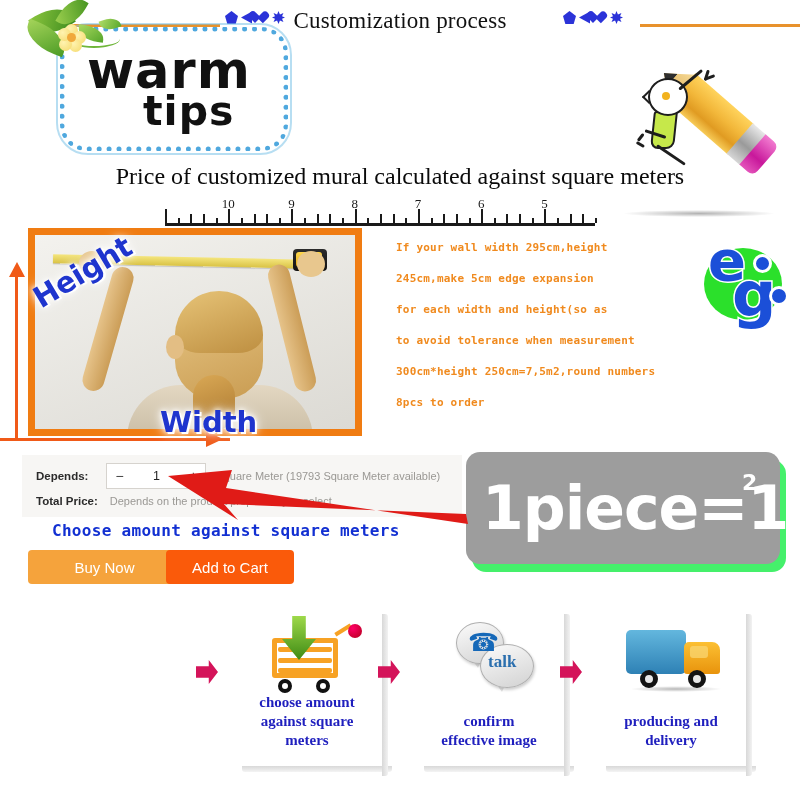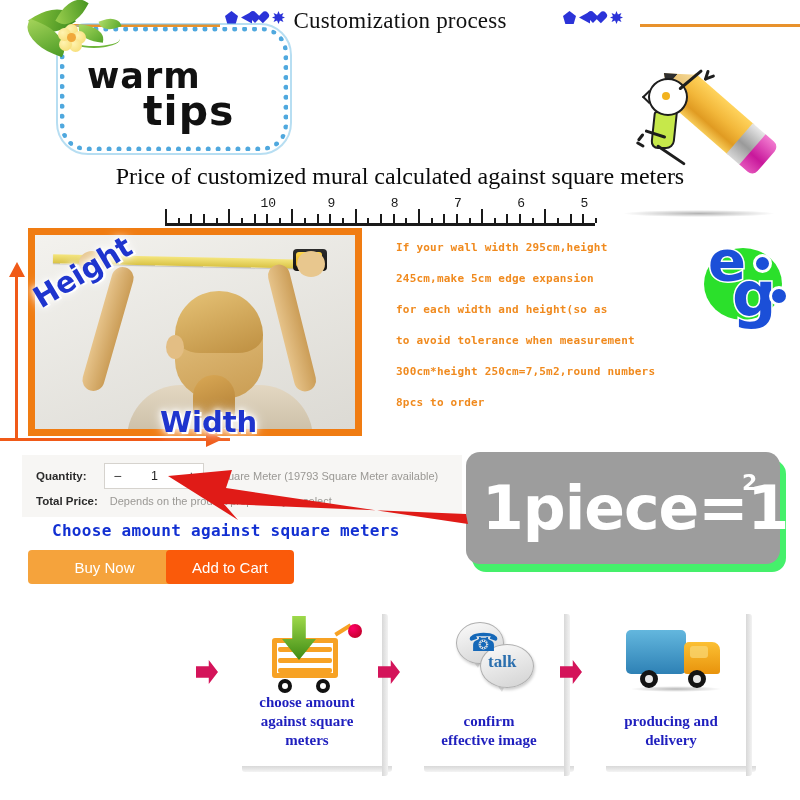--- a/index.html
+++ b/index.html
@@ -27,21 +27,21 @@
   .sh.star{clip-path:polygon(50% 0,61% 26%,88% 15%,77% 41%,100% 50%,77% 59%,88% 85%,
       61% 74%,50% 100%,39% 74%,12% 85%,23% 59%,0 50%,23% 41%,12% 15%,39% 26%);}
 
   
   .tipsbox{position:absolute;left:60px;top:27px;width:218px;height:114px;
      border:5px dotted #4FA8DE;border-radius:26px;background:#fff;}
   .tipsbox:after{content:"";position:absolute;inset:-9px;border:2px solid #7CC3E8;
      border-radius:32px;opacity:.55;}
   .tips-warm,.tips-tips{position:absolute;color:#111;font-weight:700;
      font-family:"DejaVu Sans", sans-serif;letter-spacing:1px;}
-  .tips-warm{left:22px;top:24px;font-size:35px;}
+  .tips-warm{left:22px;top:9px;font-size:51px;}
   .tips-tips{left:78px;top:55px;font-size:41px;}
 
   
   .leafgrp{position:absolute;left:22px;top:2px;width:98px;height:66px;}
   .leaf{position:absolute;border-radius:0 80% 0 80%;}
   .lf1{width:40px;height:26px;left:10px;top:6px;transform:rotate(-32deg);
        background:linear-gradient(135deg,#8CC63F,#3E8C1E);}
   .lf2{width:44px;height:24px;left:2px;top:24px;transform:rotate(22deg);
        background:linear-gradient(135deg,#A5D45A,#4B9B24);}
   .lf3{width:32px;height:20px;left:34px;top:0px;transform:rotate(-60deg);
@@ -64,22 +64,22 @@
   .subtitle{position:absolute;top:163px;left:0;width:800px;text-align:center;
      font-family:"Liberation Serif", serif;font-size:24px;color:#0A0A0A;}
 
   
   .ruler{position:absolute;left:165px;top:200px;width:430px;height:26px;}
   .ruler .base{position:absolute;left:0;bottom:0;width:100%;height:3px;background:#1A1A1A;}
   .ruler .tk{position:absolute;bottom:3px;width:2px;background:#1A1A1A;}
   .ruler .tk.maj{height:14px;}
   .ruler .tk.mid{height:9px;}
   .ruler .tk.min{height:5px;}
-  .ruler .nm{position:absolute;top:-4px;font-family:Liberation Mono, monospace;
-     font-size:13px;color:#1A1A1A;transform:translateX(-50%);margin-left:40px;}
+  .ruler .nm{position:absolute;top:-4px;font-family:Liberation Serif, serif;
+     font-size:13px;color:#1A1A1A;transform:translateX(-50%);}
 
   
   .pencil-wrap{position:absolute;left:600px;top:70px;width:200px;height:160px;}
   .pencil{position:absolute;left:48px;top:26px;width:132px;height:40px;
      transform:rotate(41deg);transform-origin:50% 50%;}
   .pbody{position:absolute;left:24px;top:0;width:78px;height:40px;
      background:linear-gradient(180deg,#FFD35C 0%,#F2B73A 42%,#E09B22 74%,#F7CB58 100%);}
   .pferrule{position:absolute;left:100px;top:0;width:18px;height:40px;
      background:linear-gradient(180deg,#E8E8E8,#9A9A9A 55%,#D6D6D6);}
   .peraser{position:absolute;left:117px;top:0;width:18px;height:40px;border-radius:0 7px 7px 0;
@@ -432,21 +432,21 @@
   <div class="egbadge">
     <i class="eg-circle"></i>
     <span class="eg-e">e</span>
     <i class="eg-d eg-d1"></i>
     <span class="eg-g">g</span>
     <i class="eg-d eg-d2"></i>
   </div>
 
   <div class="form">
     <div class="qty-row">
-      <span class="qty-lbl">Quantity:</span>
+      <span class="qty-lbl">Depends:</span>
       <div class="stepper">
         <span>−</span>
         <span class="val">1</span>
         <span>+</span>
       </div>
       <span class="stock">Square Meter (19793 Square Meter available)</span>
     </div>
     <div class="tp-row">
       <span class="tp-lbl">Total Price:</span>
       <span class="tp-val">Depends on the product properties you select</span>

